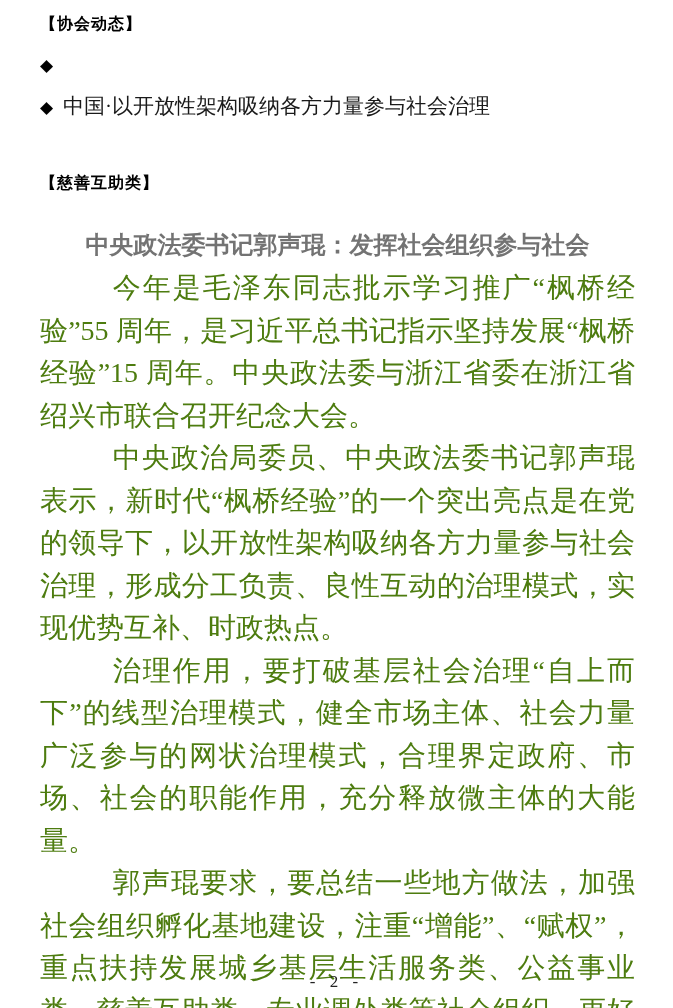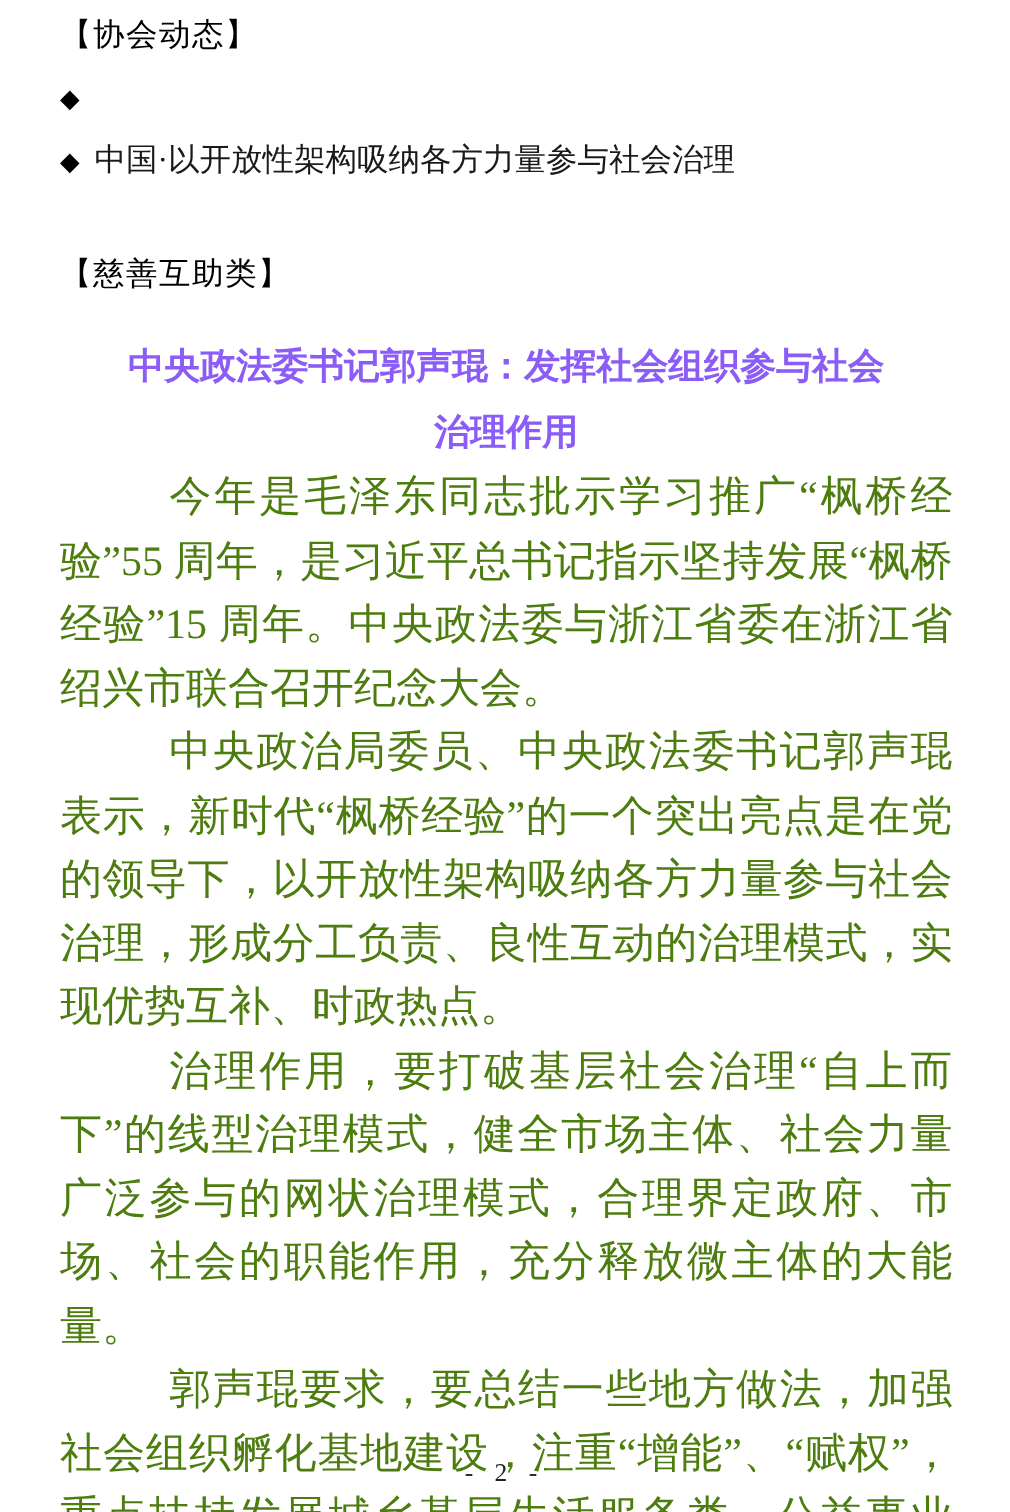--- a/index.html
+++ b/index.html
@@ -9,22 +9,22 @@
     background: #ffffff;
     position: relative;
     box-sizing: border-box;
     padding: 10px 38px 0 40px;
     font-family: "Liberation Serif", serif;
     color: #131313;
     overflow: hidden;
   }
   .section-heading {
     font-family: "Liberation Sans", sans-serif;
-    font-weight: normal;
-    font-size: 21px;
+    font-weight: bold;
+    font-size: 16px;
     line-height: 28px;
     color: #000000;
     letter-spacing: 1px;
   }
   .section-heading.second { margin-top: 46px; }
   .bullet-item {
     display: flex;
     align-items: baseline;
     font-size: 21px;
     line-height: 30px;
@@ -37,21 +37,21 @@
     margin-right: 10px;
     color: #000000;
     flex: 0 0 auto;
   }
   .article-title {
     margin: 26px 0 0 0;
     font-size: 24px;
     font-weight: bold;
     line-height: 44px;
     text-align: center;
-    color: #8b5cf6;
+    color: #737373;
     font-family: "Liberation Serif", serif;
   }
   .body-para {
     margin: 0;
     font-size: 28px;
     line-height: 42.5px;
     text-align: justify;
     text-indent: 2.6em;
     color: #4d7c0f;
     word-break: break-all;
@@ -80,21 +80,20 @@
 
   <div class="bullet-item rest">
     <span class="bullet-icon">◆</span>
     <span>中国·以开放性架构吸纳各方力量参与社会治理</span>
   </div>
 
   <div class="section-heading second">【慈善互助类】</div>
 
   <h1 class="article-title">
     <span style="display:block">中央政法委书记郭声琨：发挥社会组织参与社会</span>
-    <span style="display:block">治理作用</span>
   </h1>
 
   <p class="body-para">今年是毛泽东同志批示学习推广“枫桥经验”55 周年，是习近平总书记指示坚持发展“枫桥经验”15 周年。中央政法委与浙江省委在浙江省绍兴市联合召开纪念大会。</p>
 
   <p class="body-para">中央政治局委员、中央政法委书记郭声琨表示，新时代“枫桥经验”的一个突出亮点是在党的领导下，以开放性架构吸纳各方力量参与社会治理，形成分工负责、良性互动的治理模式，实现优势互补、时政热点。</p>
 
   <p class="body-para">治理作用，要打破基层社会治理“自上而下”的线型治理模式，健全市场主体、社会力量广泛参与的网状治理模式，合理界定政府、市场、社会的职能作用，充分释放微主体的大能量。</p>
 
   <p class="body-para">郭声琨要求，要总结一些地方做法，加强社会组织孵化基地建设，注重“增能”、“赋权”，重点扶持发展城乡基层生活服务类、公益事业类、慈善互助类、专业调处类等社会组织，更好发挥他们在维护公共利益、救助困难群众、化</p>
 

